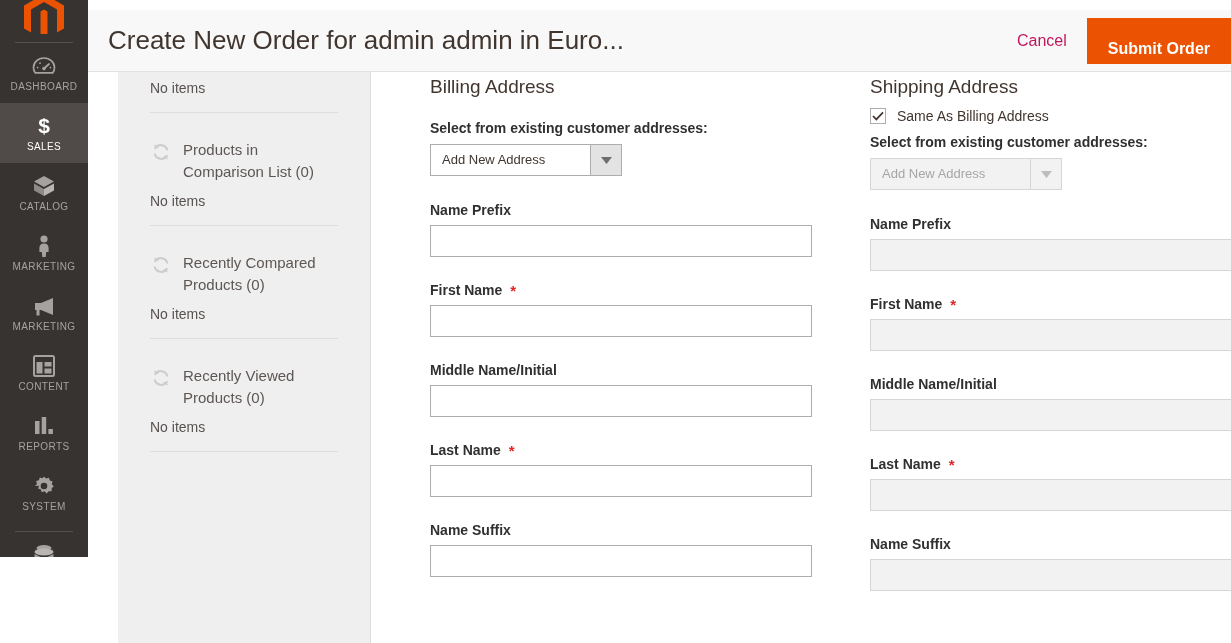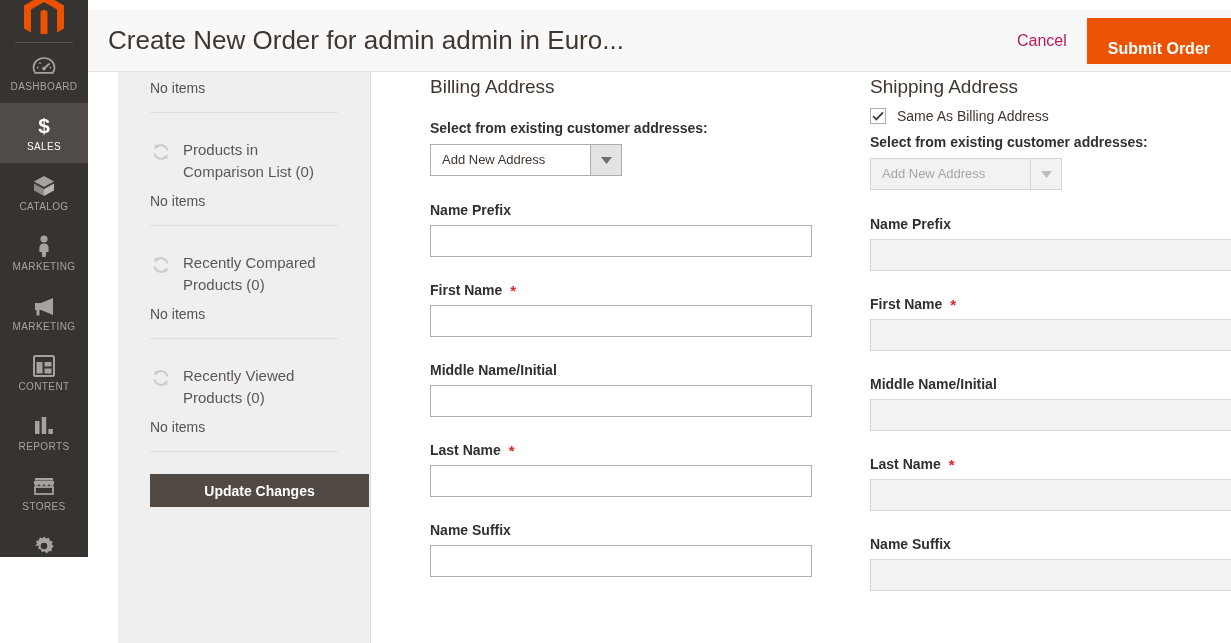--- a/index.html
+++ b/index.html
@@ -286,30 +286,20 @@
       <span class="nav-icon">
         <svg width="22" height="22" viewBox="0 0 22 22">
           <rect x="2" y="6" width="4.5" height="13" fill="#a6a29f"></rect>
           <rect x="8.7" y="2" width="4.5" height="17" fill="#a6a29f"></rect>
           <rect x="15.4" y="14" width="4.5" height="5" fill="#a6a29f"></rect>
         </svg>
       </span>
       <span class="nav-label">REPORTS</span>
     </div>
 
-    <div class="nav-item">
-      <span class="nav-icon">
-        <svg width="24" height="20" viewBox="0 0 24 20">
-          <path d="M2 5h20v2.5c0 1.6-1.3 2.5-2.6 2.5S17 9.1 17 7.5c0 1.6-1.2 2.5-2.5 2.5S12 9.1 12 7.5C12 9.1 10.8 10 9.5 10S7 9.1 7 7.5C7 9.1 5.8 10 4.6 10S2 9.1 2 7.5z" fill="#a6a29f"></path>
-          <rect x="3" y="11" width="18" height="7" fill="none" stroke="#a6a29f" stroke-width="1.8"></rect>
-          <path d="M3 2h18v2.5H3z" fill="#a6a29f"></path>
-        </svg>
-      </span>
-      <span class="nav-label">STORES</span>
-    </div>
 
     <div class="nav-item">
       <span class="nav-icon">
         <svg width="22" height="22" viewBox="0 0 22 22">
           <path d="M11 1.5l2.1 2.1 2.8-0.9 0.9 2.8 2.8 0.9-0.9 2.8 2.1 2.1-2.1 2-0.1 2.9-2.9 0.1-2 2.1-2.1-2.1-2.8 0.9-0.9-2.8-2.8-0.9 0.9-2.8L1.9 11l2.1-2.1-0.9-2.8 2.8-0.9 0.9-2.8 2.8 0.9z" fill="#a6a29f"></path>
           <circle cx="11" cy="11" r="3.3" fill="#373330"></circle>
         </svg>
       </span>
       <span class="nav-label">SYSTEM</span>
     </div>
@@ -368,21 +358,20 @@
           <path d="M3.8 12.4a6.8 6.8 0 0 0 12 1.5" fill="none" stroke="#cfcbc8" stroke-width="2" stroke-linecap="round"></path>
           <path d="M3.1 2.6l1.4 3.9 3.9-1.4z" fill="#cfcbc8"></path>
           <path d="M16.9 17.4l-1.4-3.9-3.9 1.4z" fill="#cfcbc8"></path>
         </svg>
       </span>
       <span class="panel-block-title">Recently Viewed Products (0)</span>
     </div>
     <div class="panel-noitems">No items</div>
     <div class="panel-sep"></div>
 
-    <button class="btn-update">Update Changes</button>
   </div>
 
   <div class="main-area">
 
     <div class="col col-billing">
       <div class="section-title">Billing Address</div>
 
       <div class="select-label">Select from existing customer addresses:</div>
       <div class="select-wrap">
         <div class="select-face">Add New Address</div>

